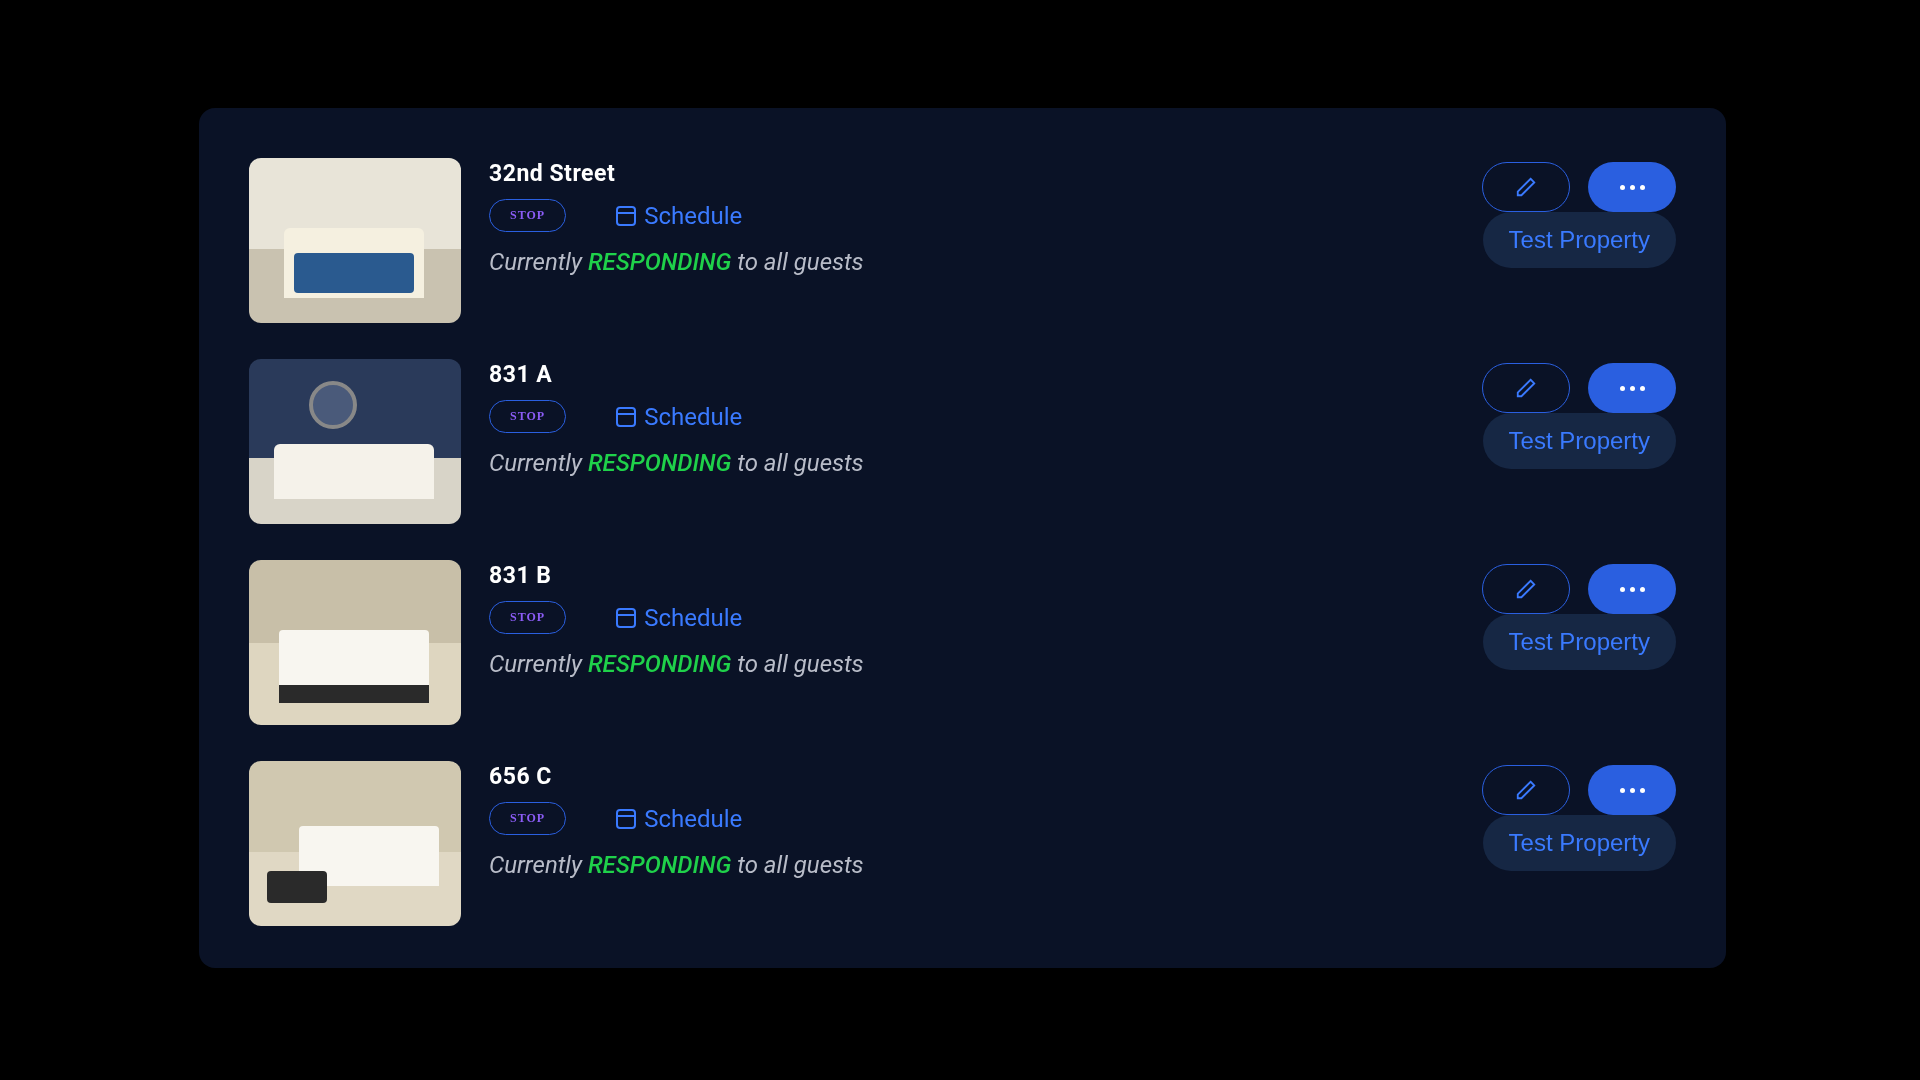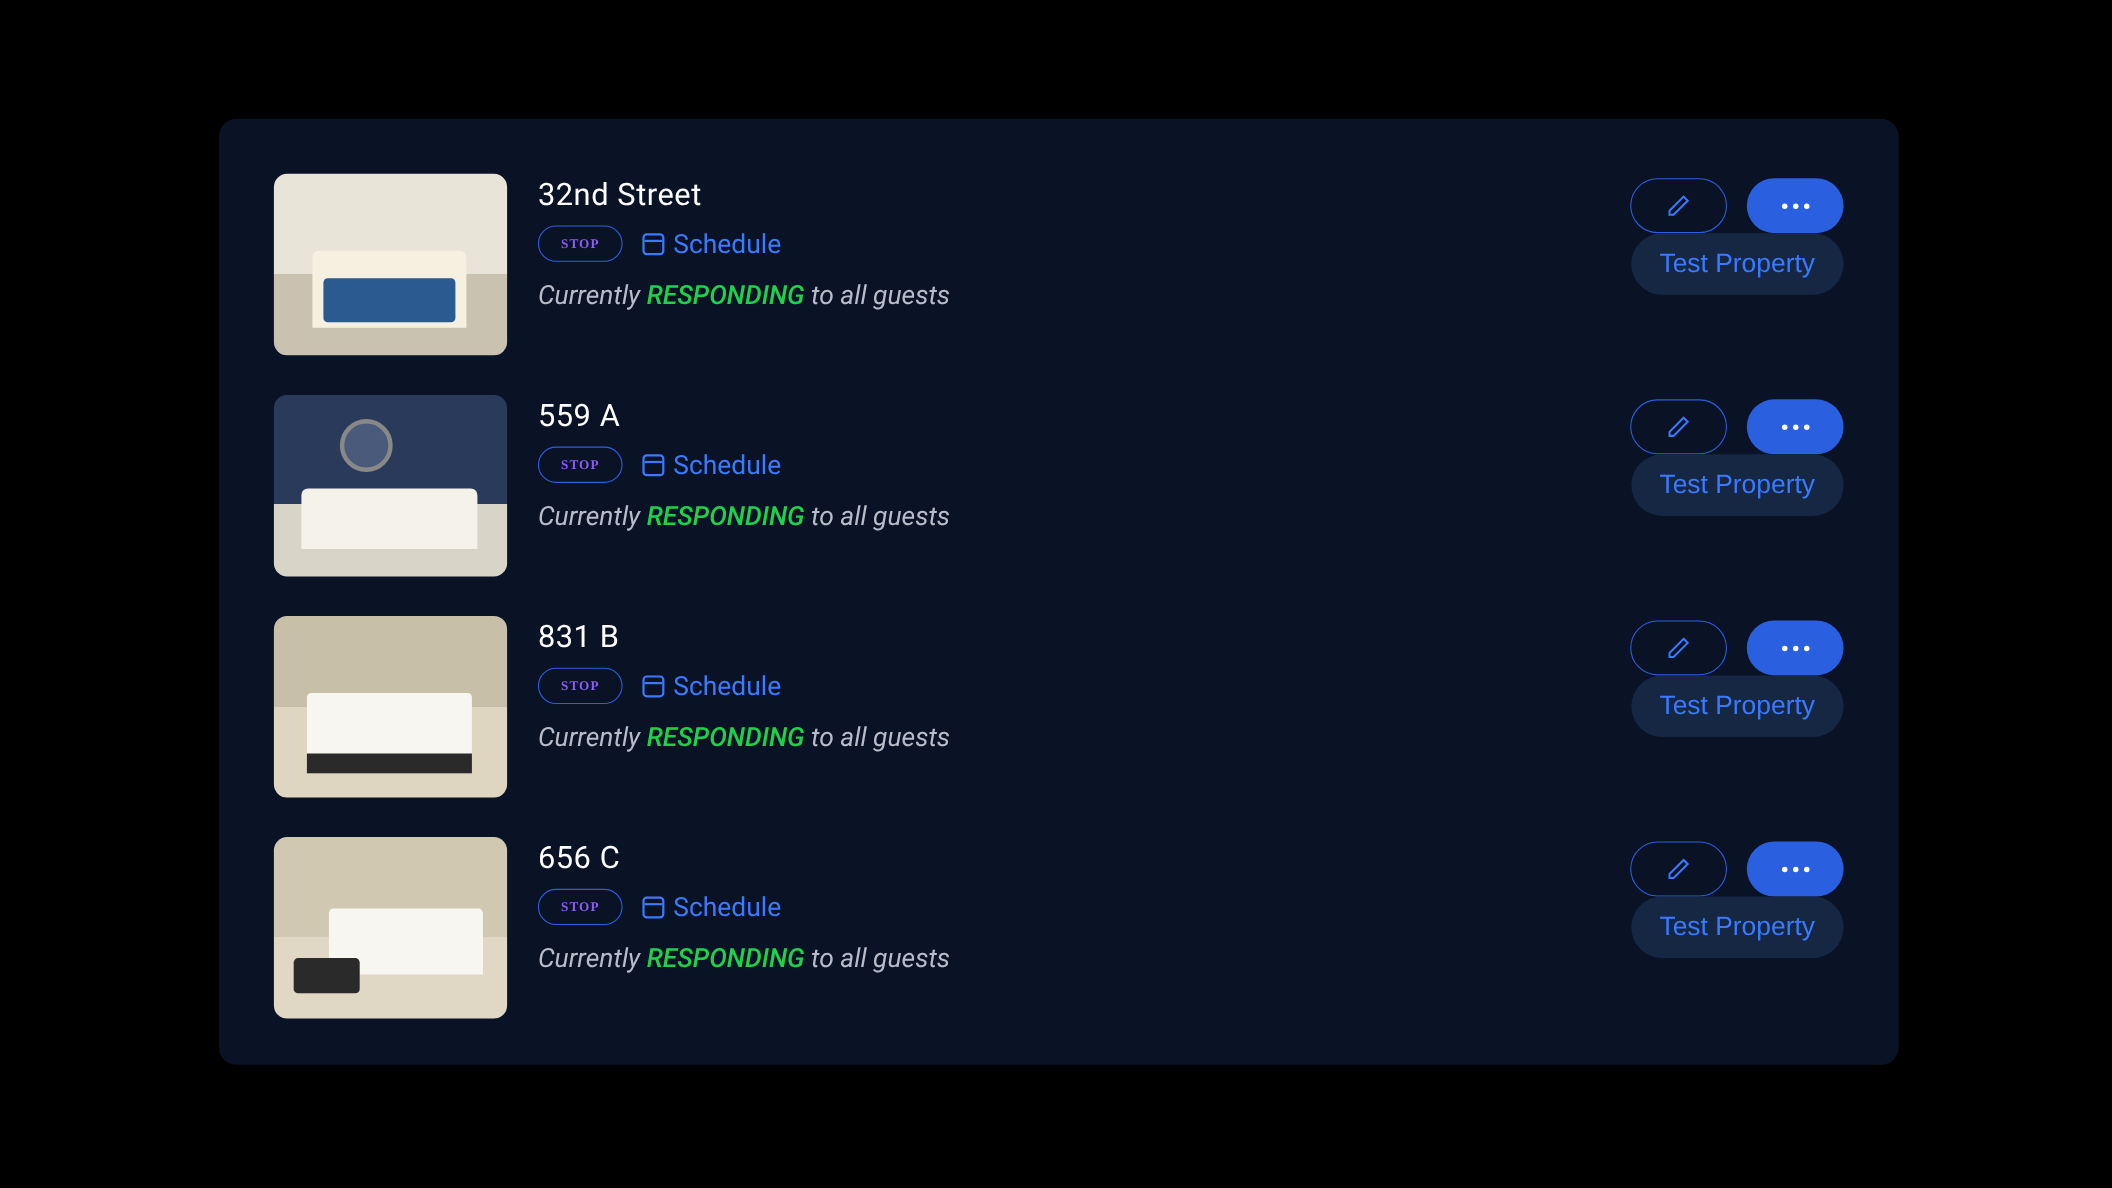--- a/index.html
+++ b/index.html
@@ -51,22 +51,22 @@
   .thumb.t3 { background: linear-gradient(180deg,#d0c8b0 0%,#d0c8b0 55%,#e0d8c4 55%,#e0d8c4 100%); }
   .thumb.t3::before { content:""; position:absolute; left:50px; top:65px; width:140px; height:60px; background:#f8f6f0; border-radius:4px 4px 0 0; }
   .thumb.t3::after  { content:""; position:absolute; left:18px; top:110px; width:60px; height:32px; background:#2a2a2a; border-radius:4px; }
 
   .info {
     flex: 1;
     padding-top: 2px;
   }
   .title {
     color: #ffffff;
-    font-size: 28px;
-    font-weight: 400;
+    font-size: 23px;
+    font-weight: 700;
     letter-spacing: 0.5px;
     margin-bottom: 12px;
   }
   .controls-row {
     display: flex;
     align-items: center;
     gap: 18px;
     margin-bottom: 16px;
   }
   .stop-btn {
@@ -81,20 +81,21 @@
     cursor: pointer;
     font-family: Liberation Serif, serif;
   }
   .schedule-link {
     display: flex;
     align-items: center;
     gap: 8px;
     color: #3a7aff;
     font-size: 24px;
     cursor: pointer;
+    margin-left: 32px;
   }
   .cal-icon {
     width: 20px;
     height: 20px;
     border: 2px solid #3a7aff;
     border-radius: 4px;
     position: relative;
   }
   .cal-icon::before {
     content: "";
@@ -196,21 +197,21 @@
             </span>
         </button>
       </div>
       <button class="test-btn">Test Property</button>
     </div>
   </div>
 
   <div class="property-row">
     <div class="thumb t1"></div>
     <div class="info">
-      <div class="title">559 A</div>
+      <div class="title">831 A</div>
       <div class="controls-row">
         <button class="stop-btn">STOP</button>
         <div class="schedule-link">
           <span class="cal-icon"></span>
           <span>Schedule</span>
         </div>
       </div>
       <div class="status-line">
         <span>Currently </span><span class="responding">RESPONDING</span><span> to all guests</span>
       </div>

